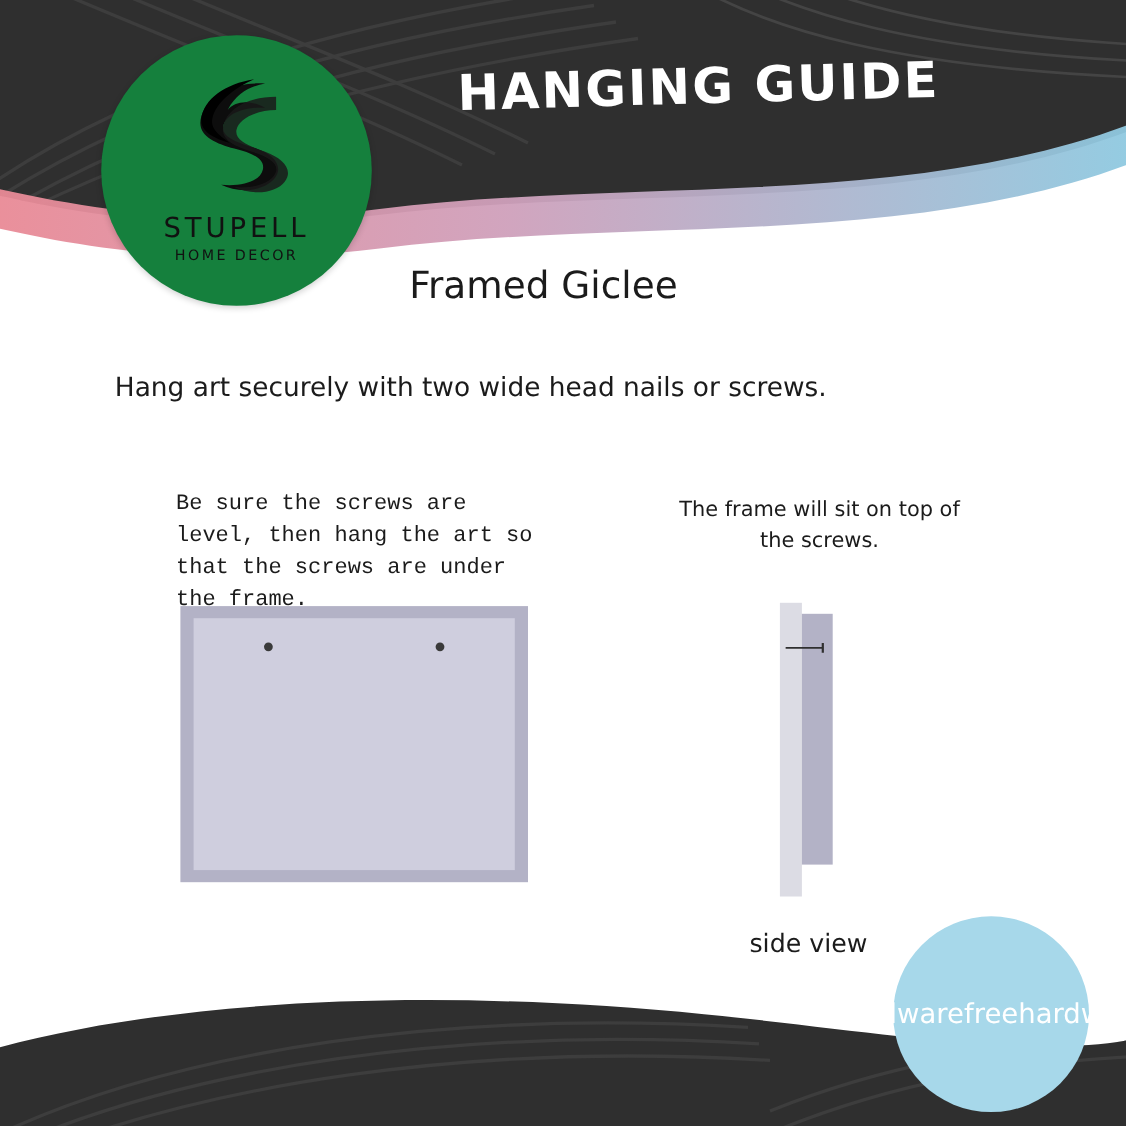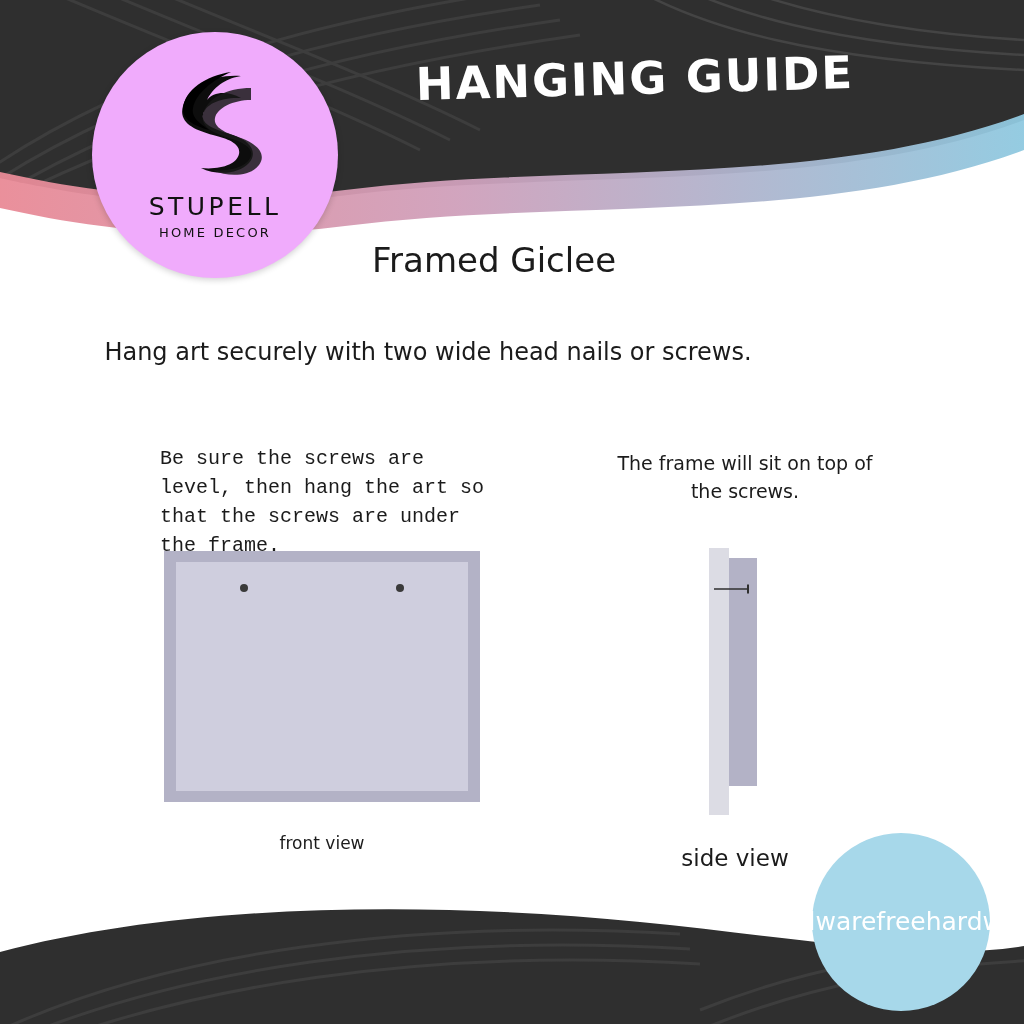--- a/index.html
+++ b/index.html
@@ -30,21 +30,21 @@
     text-align: center;
     transform: rotate(-1.6deg);
   }
 
   
   .logo-badge {
     position: absolute;
     left: 92px; top: 32px;
     width: 246px; height: 246px;
     border-radius: 50%;
-    background: #f0abfc;
+    background: #15803d;
     box-shadow: 0 2px 6px rgba(0,0,0,0.18);
     display: flex;
     flex-direction: column;
     align-items: center;
     justify-content: flex-start;
     padding-top: 34px;
   }
   .logo-mark { width: 120px; height: 118px; }
   .logo-name {
     margin-top: 8px;
@@ -242,21 +242,20 @@
 
   <div class="col-left-caption">Be sure the screws are level, then hang the art so that the screws are under the frame.</div>
 
   <div class="col-right-caption">The frame will sit on top of the screws.</div>
 
   <div class="front-frame">
     <div class="front-frame-inner"></div>
     <div class="screw-dot screw-left"></div>
     <div class="screw-dot screw-right"></div>
   </div>
-  <div class="front-label">front view</div>
 
   <div class="side-wall"></div>
   <div class="side-frame"></div>
   <svg class="side-nail" viewBox="0 0 40 10">
     <line x1="0" y1="5" x2="34" y2="5" stroke="#2f2f2f" stroke-width="1.6"></line>
     <line x1="34" y1="0.5" x2="34" y2="9.5" stroke="#2f2f2f" stroke-width="2"></line>
   </svg>
   <div class="side-label">side view</div>
 
   <div class="hardware-badge">

